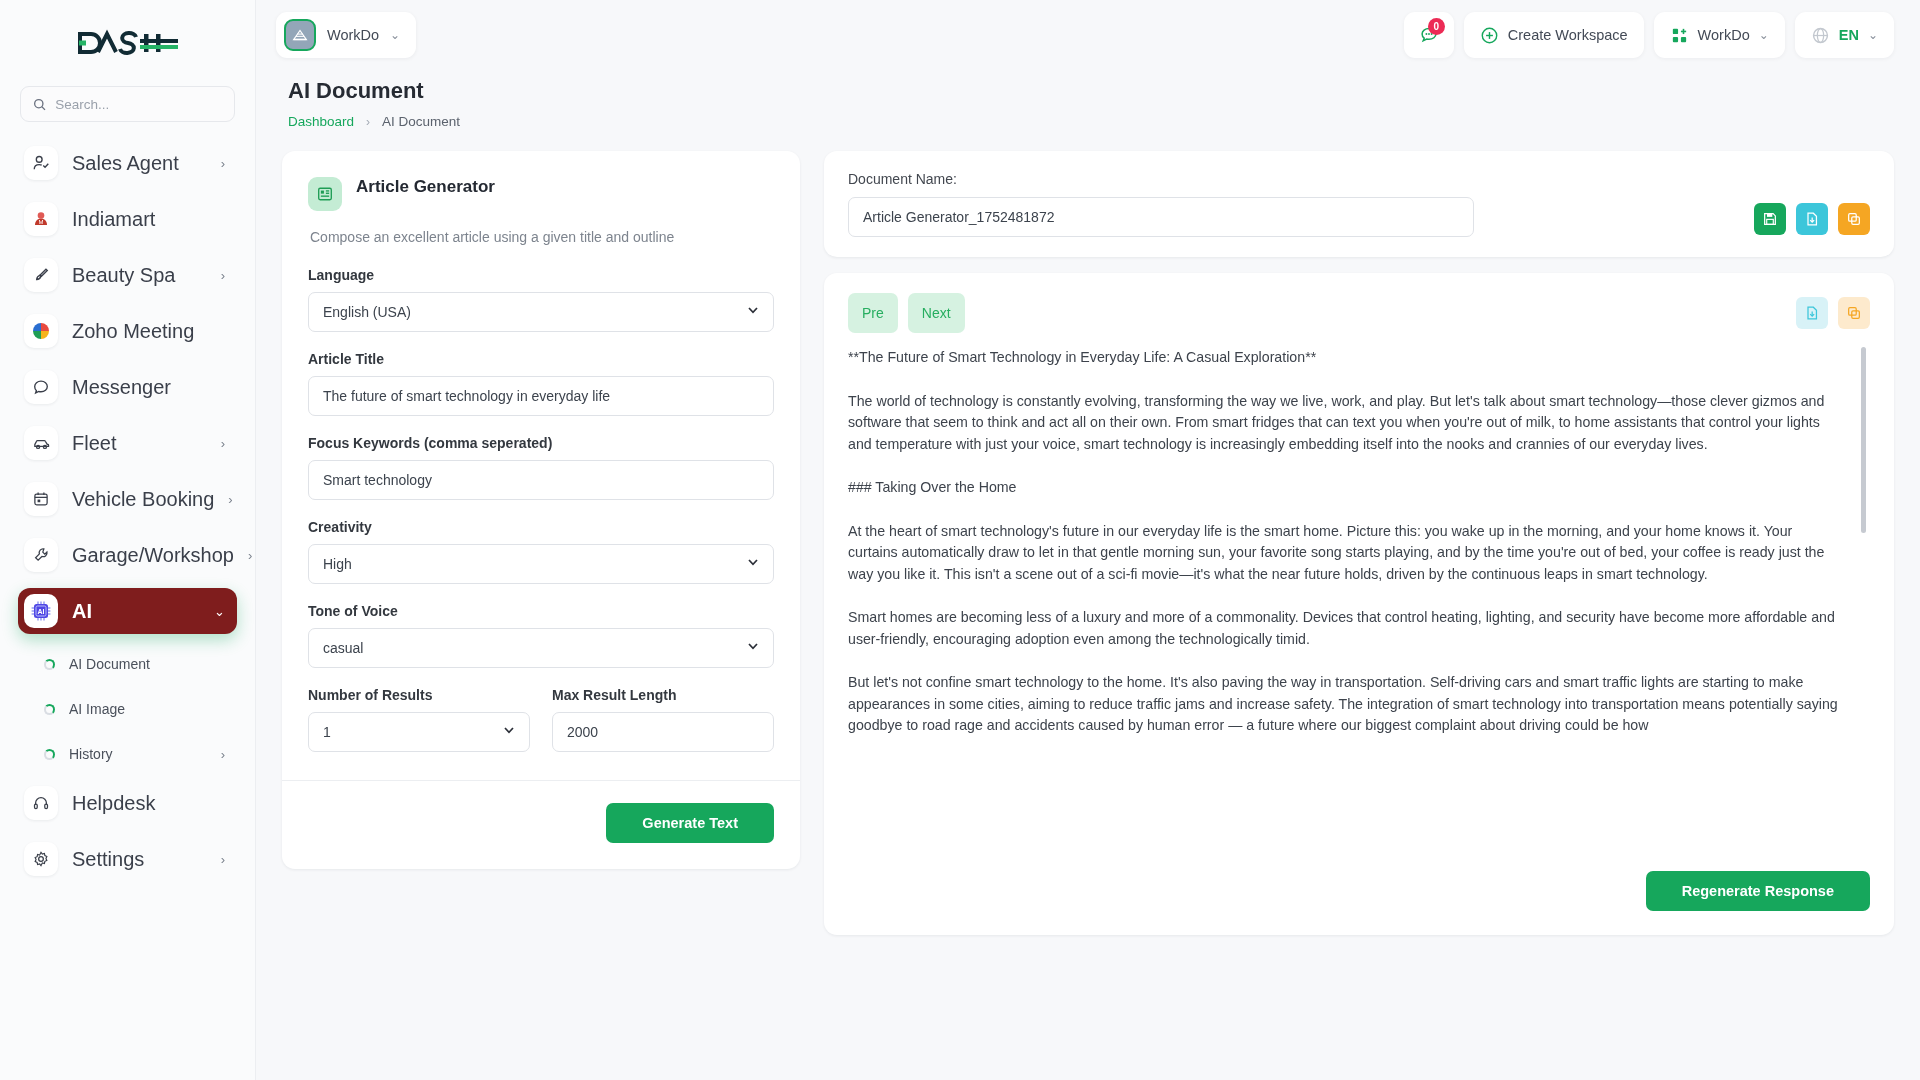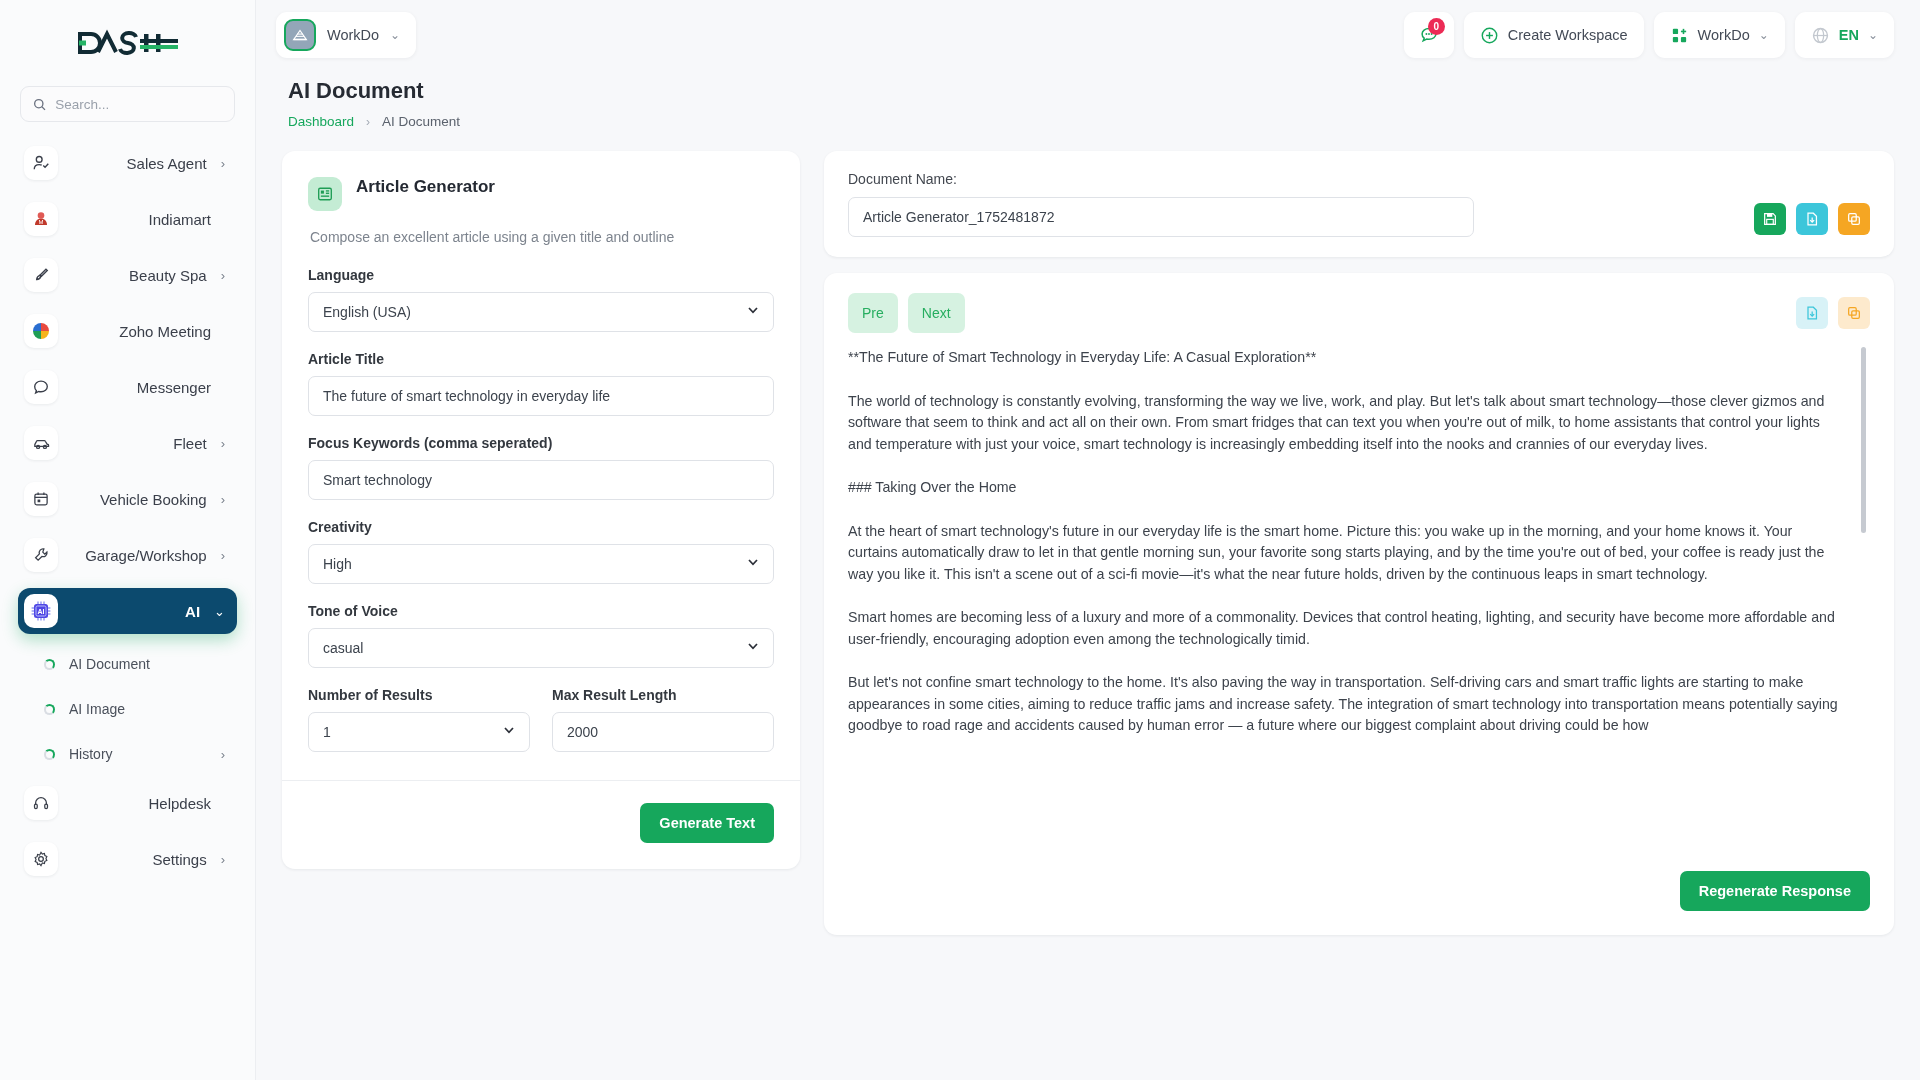--- a/index.html
+++ b/index.html
@@ -42,27 +42,26 @@
     cursor: pointer; position: relative;
     margin-bottom: 10px;
   }
   .nav-item .tile {
     width: 34px; height: 34px; border-radius: 10px;
     background: #ffffff; box-shadow: 0 1px 3px rgba(16,24,40,.07);
     display: flex; align-items: center; justify-content: center;
     flex: 0 0 34px;
   }
   .nav-item .label {
-    font-size: 15px; color: #3a3f4a; font-weight: 500; flex: 1 1 auto;
+    font-size: 20px; color: #3a3f4a; font-weight: 500; flex: 1 1 auto;
     white-space: nowrap;
-    text-align: right;
   }
   .nav-item .chev { color: #7b828d; font-size: 13px; line-height: 1; }
   .nav-item.active {
-    background: #0c4a6e;
+    background: #7f1d1d;
     box-shadow: 0 6px 16px rgba(22,167,92,.32);
   }
   .nav-item.active .label { color: #ffffff; font-weight: 700; }
   .nav-item.active .chev { color: #ffffff; }
 
   .sub-item {
     display: flex; align-items: center; gap: 14px;
     height: 40px; padding-left: 26px; margin-bottom: 5px;
     cursor: pointer; border-radius: 10px;
   }
@@ -147,21 +146,21 @@
   .sel-wrap .caret {
     position: absolute; right: 14px; top: 50%; transform: translateY(-50%);
     pointer-events: none; color: #3c434d;
   }
   .row2 { display: flex; gap: 22px; }
   .row2 .fld { flex: 1 1 0; }
   .divider { border-top: 1px solid #eceef1; margin: 9px -26px 0 -26px; }
   .gen-foot { padding: 22px 0 26px 0; display: flex; justify-content: flex-end; }
   .btn-green {
     background: #16a75c; color: #fff; border: 0; border-radius: 7px;
-    font-size: 14.5px; font-weight: 600; padding: 12px 19px; cursor: pointer;
+    font-size: 14.5px; font-weight: 600; padding: 12px 36px; cursor: pointer;
     font-family: "Liberation Sans", sans-serif;
     text-align: center;
   }
 
   
   .right { flex: 1 1 auto; display: flex; flex-direction: column; gap: 16px; min-width: 0; }
   .doc-card { padding: 20px 24px; display: flex; align-items: flex-end; gap: 18px; }
   .doc-left { flex: 1 1 auto; min-width: 0; }
   .doc-left label { display: block; font-size: 14px; color: #42474f; margin-bottom: 10px; }
   .doc-name-input { width: 626px; max-width: 100%; }

